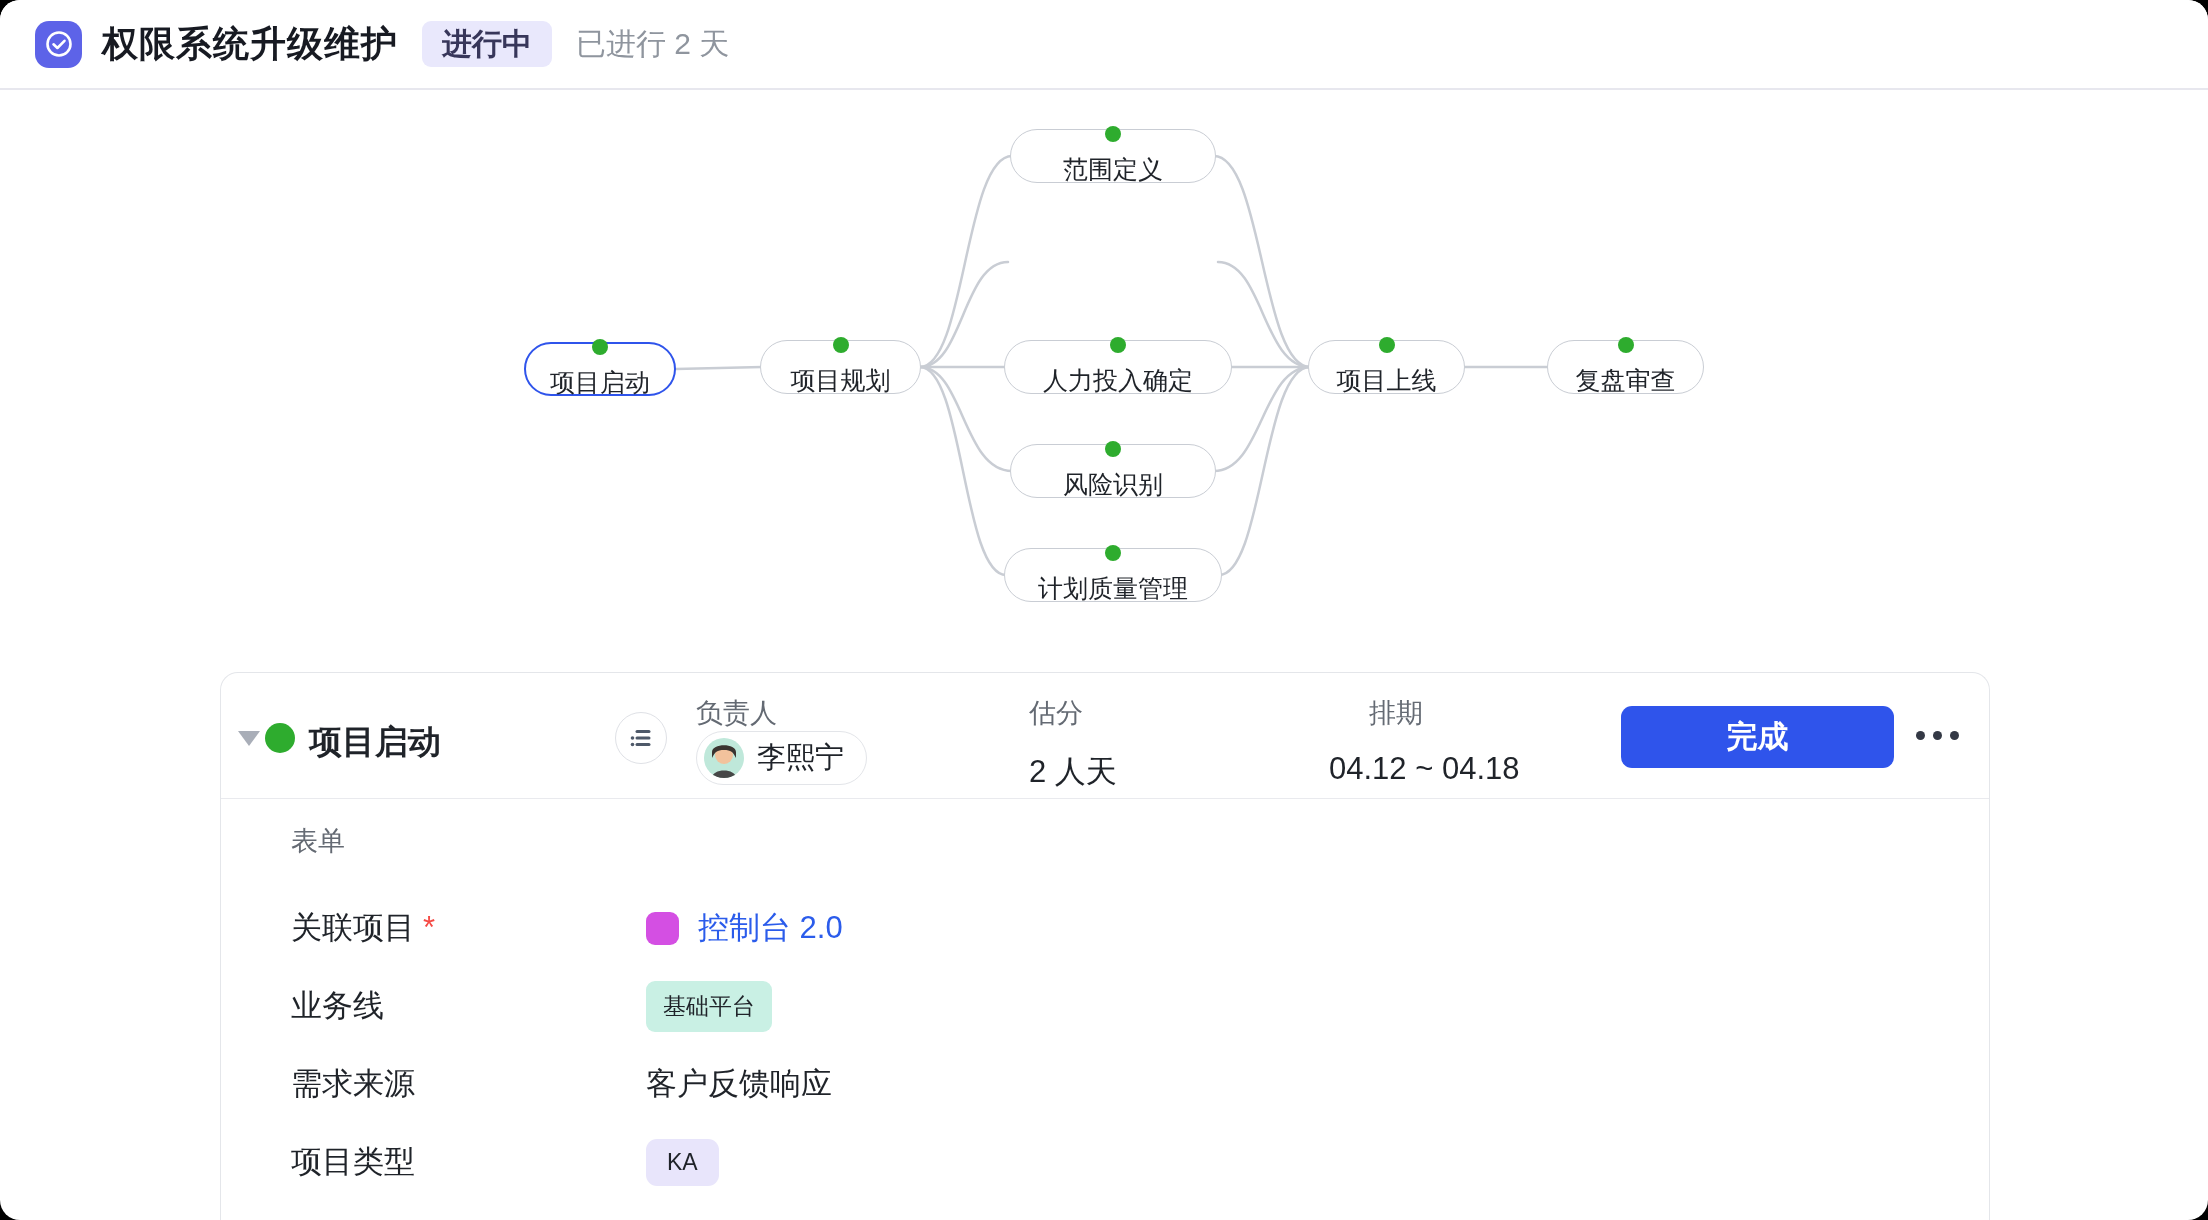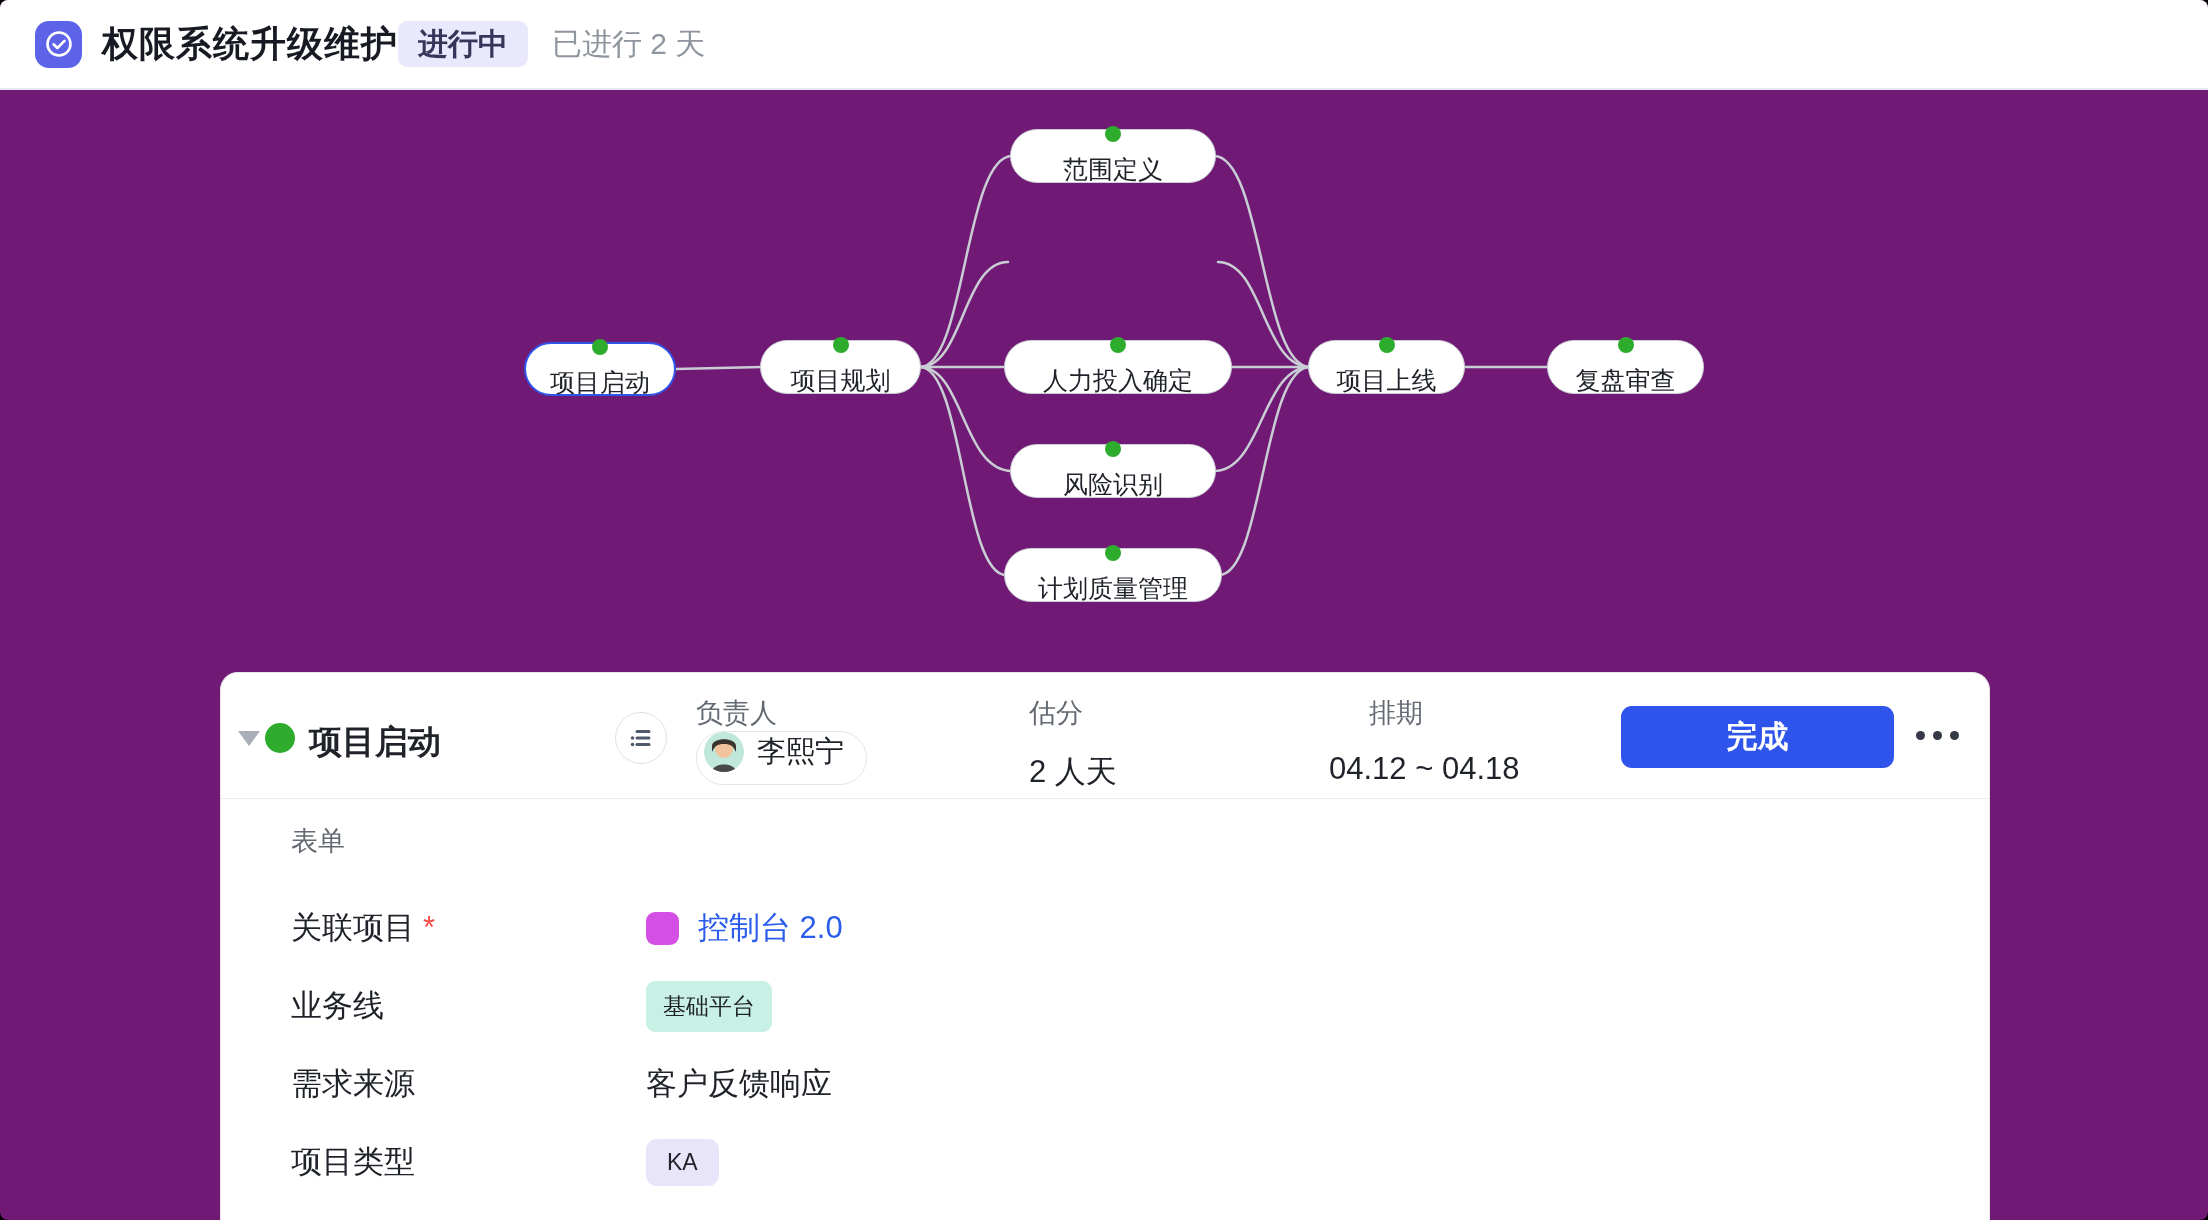--- a/index.html
+++ b/index.html
@@ -1,38 +1,38 @@
 <!DOCTYPE html>
 <html><head>
 <meta charset="utf-8">
 <style>
   html,body{margin:0;padding:0;background:#000;width:2208px;height:1220px;font-family:"Liberation Sans",sans-serif;-webkit-font-smoothing:antialiased;}
-  .frame{position:absolute;inset:0;background:#701a75;border-radius:8px;overflow:hidden;}
+  .frame{position:absolute;inset:0;background:#ffffff;border-radius:20px;overflow:hidden;}
   
   .hdr{position:absolute;left:0;top:0;right:0;height:88px;display:flex;align-items:center;padding-left:35px;border-bottom:2px solid #e7e7ee;background:#fff;}
   .app-icon{width:47px;height:47px;border-radius:14px;background:#5d63e8;display:flex;align-items:center;justify-content:center;flex:0 0 auto;}
   .hdr-title{margin-left:20px;font-size:36px;font-weight:700;color:#171a22;letter-spacing:1px;}
-  .badge{height:46px;display:flex;align-items:center;padding:0 20px;border-radius:9px;background:#e9e8fc;color:#37365a;font-size:30px;font-weight:600;}
+  .badge{margin-left:24px;height:46px;display:flex;align-items:center;padding:0 20px;border-radius:9px;background:#e9e8fc;color:#37365a;font-size:30px;font-weight:600;}
   .elapsed{margin-left:24px;font-size:30px;color:#8f959e;}
   
   .flow{position:absolute;left:0;top:88px;right:0;height:584px;}
   .edges{position:absolute;left:0;top:0;width:2208px;height:584px;}
   .node{position:absolute;height:54px;background:#fff;border:1.5px solid #c9cdd4;border-radius:28px;display:flex;align-items:center;justify-content:center;gap:11px;font-size:25px;font-weight:500;color:#1f2329;box-sizing:border-box;flex-direction:column;}
   .node.sel{border:2.5px solid #2f54eb;}
   .dot{width:16px;height:16px;border-radius:50%;background:#2eac2e;flex:0 0 auto;}
   
   .card{position:absolute;left:220px;top:672px;width:1770px;height:560px;border:1.5px solid #e4e6ea;border-bottom:none;border-radius:18px 18px 0 0;background:#fff;box-sizing:border-box;}
   .card-hd{position:absolute;left:0;top:0;right:0;height:125px;border-bottom:1.5px solid #e9eaee;}
   .caret{position:absolute;left:17px;top:58px;width:0;height:0;border-left:11px solid transparent;border-right:11px solid transparent;border-top:15px solid #a9aeb8;}
   .big-dot{position:absolute;left:44px;top:50px;width:30px;height:30px;border-radius:50%;background:#2eac2e;}
   .card-title{position:absolute;left:88px;top:47px;font-size:33px;font-weight:700;color:#1f2329;}
   .icon-btn{position:absolute;left:394px;top:39px;width:52px;height:52px;border-radius:50%;border:1.5px solid #dfe1e6;background:#fff;display:flex;align-items:center;justify-content:center;box-sizing:border-box;cursor:pointer;}
   .col-label{position:absolute;top:22px;font-size:27px;color:#646a73;}
   .col-value{position:absolute;top:78px;font-size:31px;color:#1f2329;}
-  .owner-pill{position:absolute;left:475px;top:58px;height:54px;border:1.5px solid #e3e5e9;border-radius:28px;background:#fff;display:flex;align-items:flex-start;gap:13px;padding:0 22px 0 7px;box-sizing:border-box;}
+  .owner-pill{position:absolute;left:475px;top:58px;height:54px;border:1.5px solid #e3e5e9;border-radius:28px;background:#fff;display:flex;align-items:center;gap:13px;padding:0 22px 0 7px;box-sizing:border-box;}
   .avatar{width:40px;height:40px;border-radius:50%;overflow:hidden;flex:0 0 auto;}
   .owner-name{font-size:29px;color:#1f2329;}
   .done-btn{position:absolute;left:1400px;top:33px;width:273px;height:62px;border:none;border-radius:11px;background:#2f54eb;color:#fff;font-size:31px;font-weight:600;font-family:inherit;display:flex;align-items:center;justify-content:center;cursor:pointer;}
   .more{position:absolute;left:1695px;top:58px;display:flex;gap:8px;cursor:pointer;}
   .more i{width:9px;height:9px;border-radius:50%;background:#343945;}
   
   .sec-label{position:absolute;left:70px;top:150px;font-size:27px;color:#646a73;}
   .frow{position:absolute;left:70px;height:54px;display:flex;align-items:center;}
   .flabel{width:355px;font-size:31px;color:#1f2329;flex:0 0 auto;}
   .req{color:#f54a45;margin-left:8px;}

